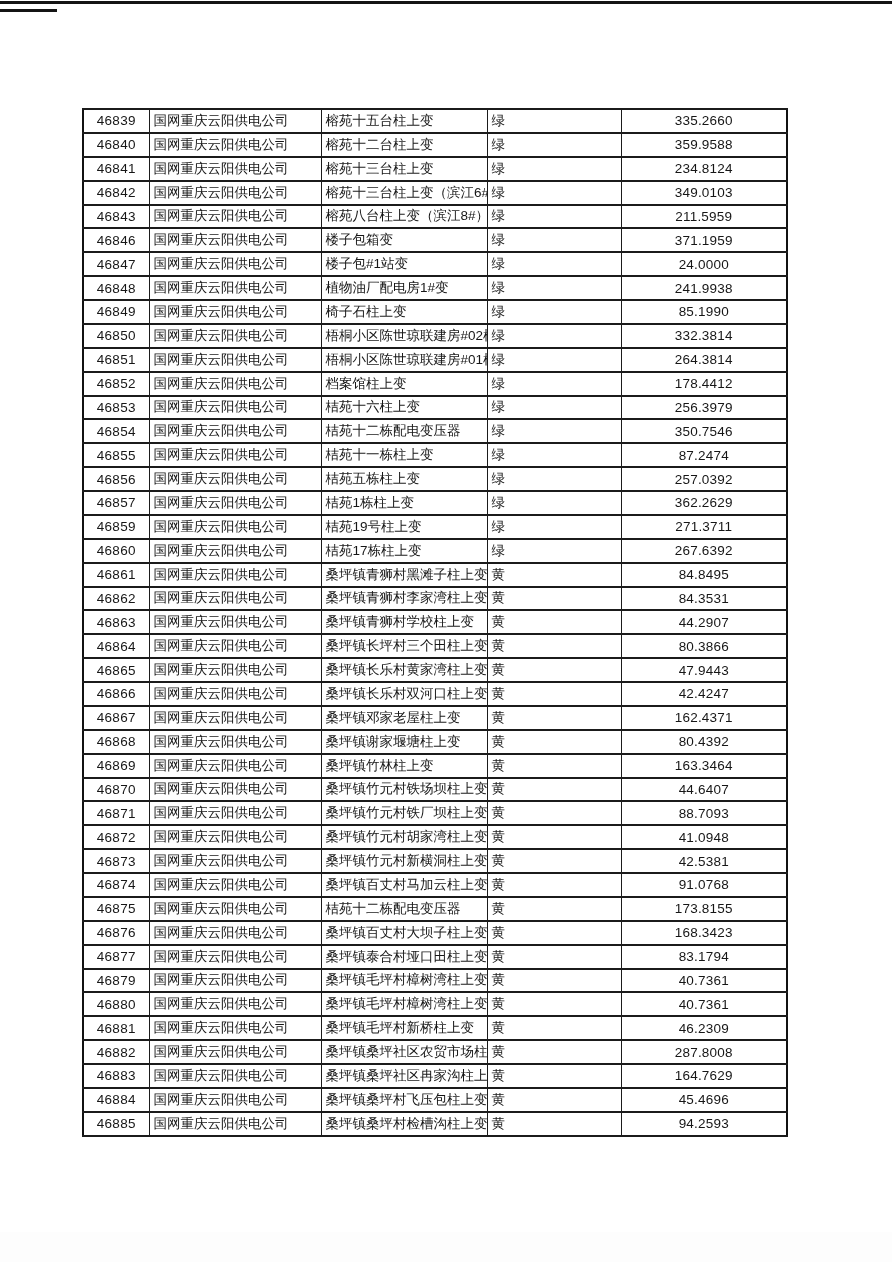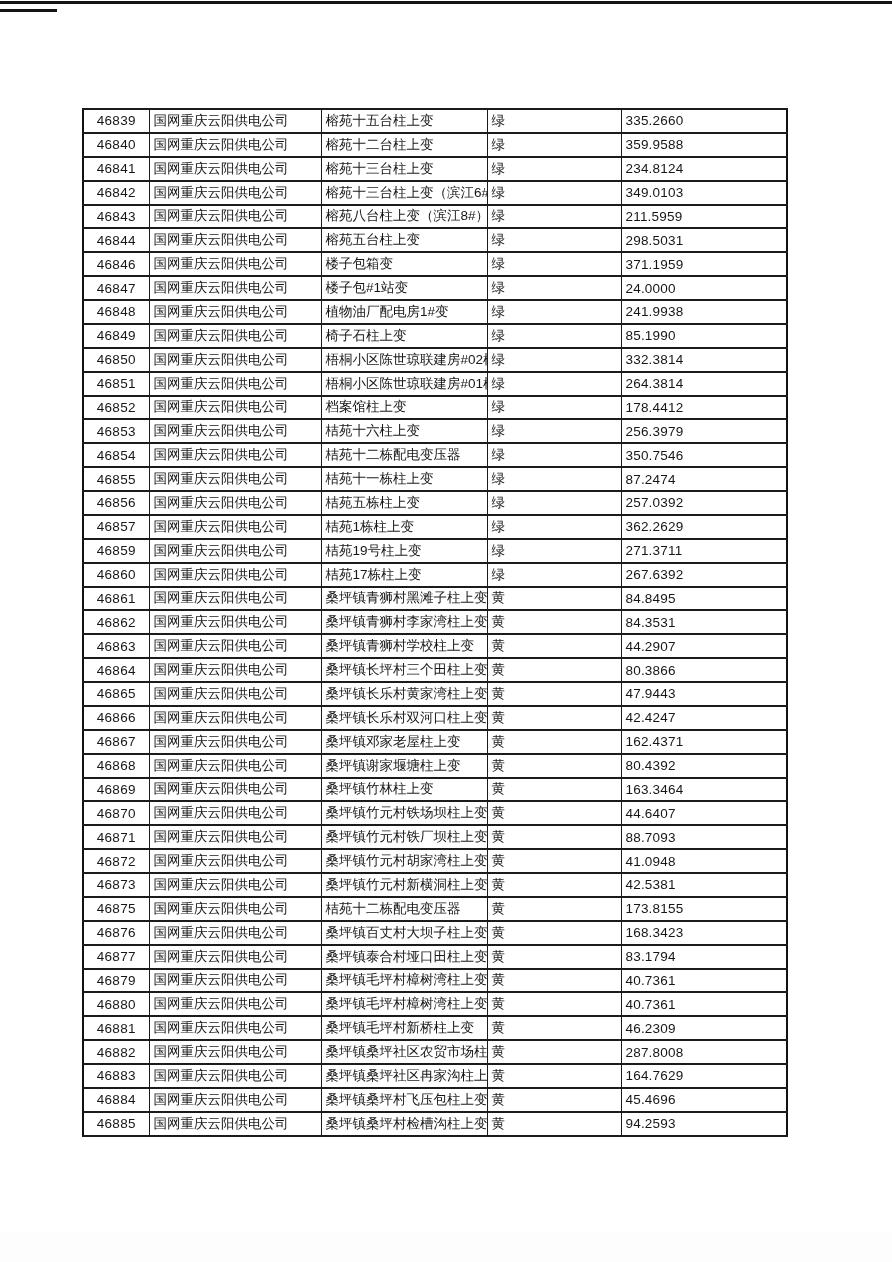--- a/index.html
+++ b/index.html
@@ -43,21 +43,21 @@
     white-space:nowrap;
     overflow:hidden;
     vertical-align:middle;
     font-weight:500;
   }
   table.grid{border:2px solid #111;}
   td.c-id{text-align:center;padding:0;letter-spacing:0.3px;}
   td.c-company{padding-left:5px;}
   td.c-name{padding-left:5px;padding-right:0;}
   td.c-status{padding-left:6px;}
-  td.c-value{text-align:left;padding-right:52px;letter-spacing:0.2px;}
+  td.c-value{text-align:center;padding-right:52px;letter-spacing:0.2px;}
 </style>
 </head>
 <body>
 
 <div class="page">
   <div class="scan-line-top"></div>
   <div class="scan-dash-corner"></div>
 
   <table class="grid">
     <colgroup>
@@ -97,27 +97,20 @@
           <td class="c-value">349.0103</td>
         </tr>
         <tr>
           <td class="c-id">46843</td>
           <td class="c-company">国网重庆云阳供电公司</td>
           <td class="c-name">榕苑八台柱上变（滨江8#）</td>
           <td class="c-status">绿</td>
           <td class="c-value">211.5959</td>
         </tr>
         <tr>
-          <td class="c-id">46844</td>
-          <td class="c-company">国网重庆云阳供电公司</td>
-          <td class="c-name">榕苑五台柱上变</td>
-          <td class="c-status">绿</td>
-          <td class="c-value">298.5031</td>
-        </tr>
-        <tr>
           <td class="c-id">46846</td>
           <td class="c-company">国网重庆云阳供电公司</td>
           <td class="c-name">楼子包箱变</td>
           <td class="c-status">绿</td>
           <td class="c-value">371.1959</td>
         </tr>
         <tr>
           <td class="c-id">46847</td>
           <td class="c-company">国网重庆云阳供电公司</td>
           <td class="c-name">楼子包#1站变</td>
@@ -291,20 +284,27 @@
           <td class="c-name">桑坪镇竹元村胡家湾柱上变</td>
           <td class="c-status">黄</td>
           <td class="c-value">41.0948</td>
         </tr>
         <tr>
           <td class="c-id">46873</td>
           <td class="c-company">国网重庆云阳供电公司</td>
           <td class="c-name">桑坪镇竹元村新横洞柱上变</td>
           <td class="c-status">黄</td>
           <td class="c-value">42.5381</td>
+        </tr>
+        <tr>
+          <td class="c-id">46874</td>
+          <td class="c-company">国网重庆云阳供电公司</td>
+          <td class="c-name">桑坪镇百丈村马加云柱上变</td>
+          <td class="c-status">黄</td>
+          <td class="c-value">91.0768</td>
         </tr>
         <tr>
           <td class="c-id">46875</td>
           <td class="c-company">国网重庆云阳供电公司</td>
           <td class="c-name">桔苑十二栋配电变压器</td>
           <td class="c-status">黄</td>
           <td class="c-value">173.8155</td>
         </tr>
         <tr>
           <td class="c-id">46876</td>

